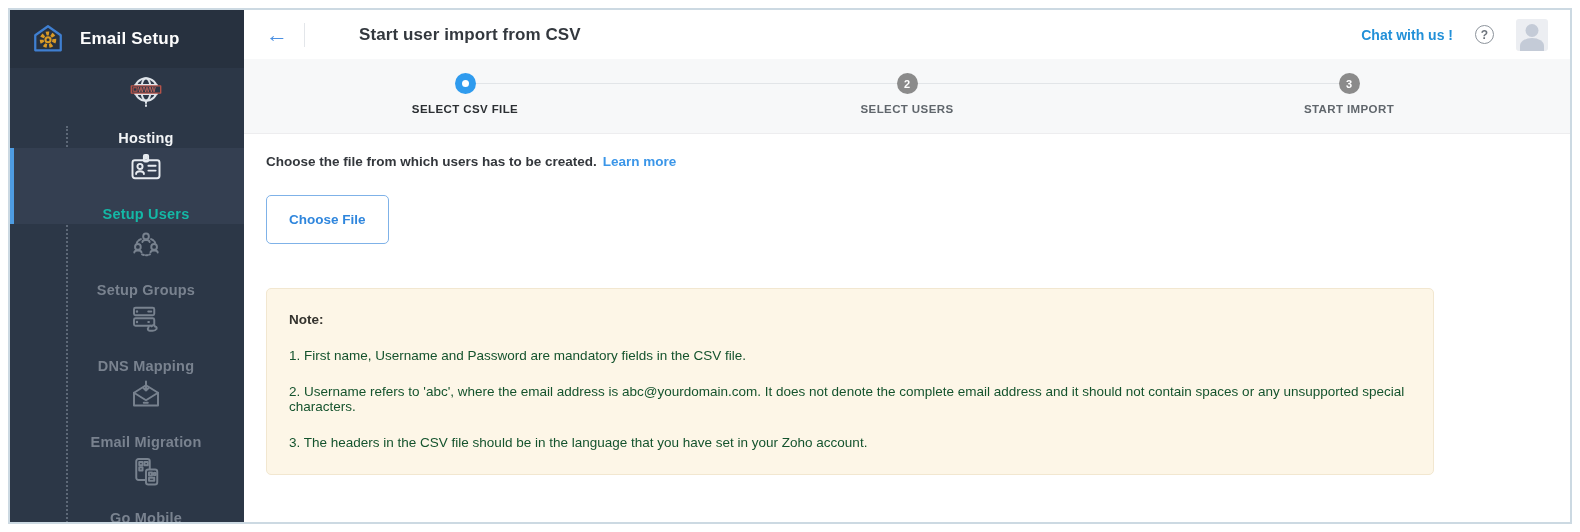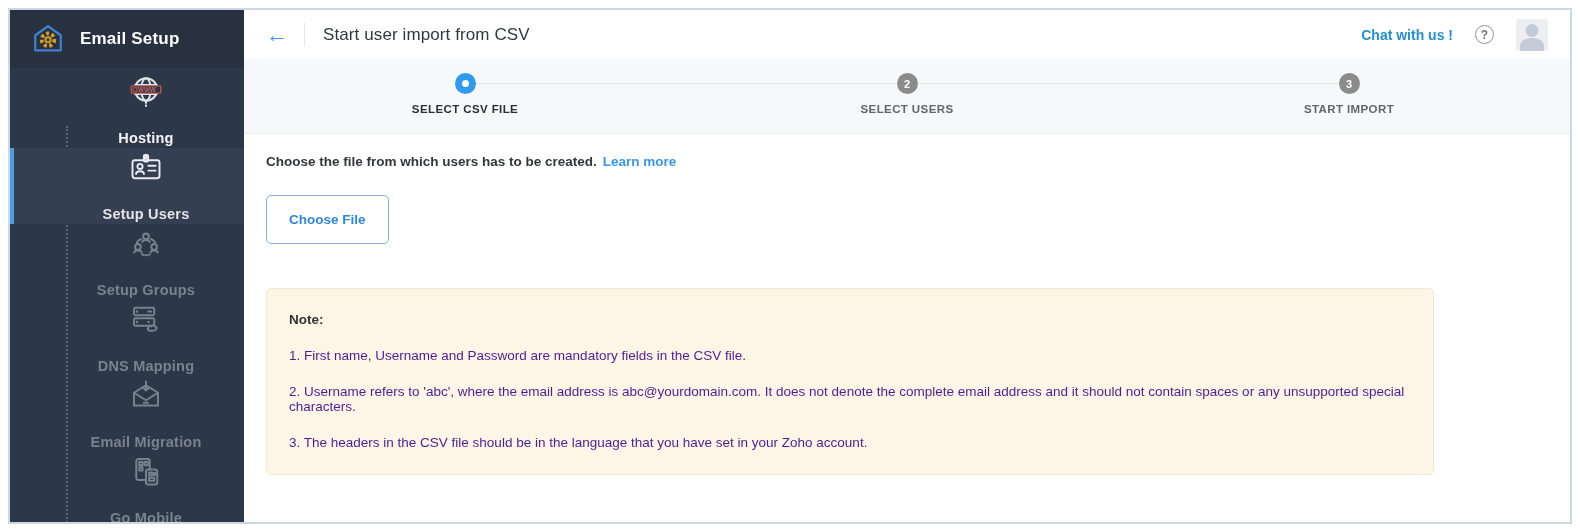--- a/index.html
+++ b/index.html
@@ -19,30 +19,30 @@
   .nav { position:relative; height:458px; padding-top:4px; }
   .dotline { position:absolute; left:56px; top:58px; bottom:0; width:0; border-left:2px dotted #5d6877; }
   .nav-item { position:relative; height:76px; display:flex; align-items:center; gap:20px; padding-left:38px; cursor:pointer;flex-direction:column; }
   .nav-icon { position:relative; width:38px; height:38px; flex:none; display:flex; align-items:center; justify-content:center; background:#2c3747; }
   .nav-label { font-size:14.5px; color:#79828f; font-weight:bold; letter-spacing:.2px; }
   .nav-item.done .nav-label { color:#f2f4f6; }
   .nav-item.done .nav-icon svg { stroke:#dfe4ea; }
   .nav-item.active { background:#343f51; }
   .nav-item.active .nav-icon { background:#343f51; }
   .nav-item.active::before { content:""; position:absolute; left:0; top:0; bottom:0; width:4px; background:#4e9ce2; }
-  .nav-item.active .nav-label { color:#e5e5e5; }
+  .nav-item.active .nav-label { color:#14b8a6; }
   .nav-item.active .nav-icon svg { stroke:#e8ecf1; }
   .nav-icon svg { stroke:#78828f; fill:none; stroke-width:1.3; stroke-linecap:round; stroke-linejoin:round; }
 
   
   .main { flex:1; display:flex; flex-direction:column; background:#fff; }
   .top-bar { height:49px; display:flex; align-items:center; padding:0 22px; background:#fff; }
   .back-arrow { color:#4b90e2; font-size:22px; line-height:1; cursor:pointer; margin-right:16px; font-weight:bold; }
   .tdiv { width:1px; height:24px; background:#e3e6ea; margin-right:18px; }
-  .page-title { font-size:17px; font-weight:normal; color:#33383e; letter-spacing:.1px; }
+  .page-title { font-size:17px; font-weight:bold; color:#33383e; letter-spacing:.1px;margin-left:36px; }
   .top-right { margin-left:auto; display:flex; align-items:center; gap:22px; }
   .chat-link { color:#2290d8; font-size:14px; font-weight:bold; cursor:pointer; }
   .help-icon { width:19px; height:19px; border:1.5px solid #8d949c; border-radius:50%; color:#6d747c; font-size:12px; font-weight:bold; display:flex; align-items:center; justify-content:center; cursor:pointer; }
   .avatar { width:32px; height:32px; border-radius:3px; background:#eceef2; position:relative; overflow:hidden; cursor:pointer; }
   .avatar .av-head { position:absolute; left:50%; top:5px; transform:translateX(-50%); width:13px; height:13px; border-radius:50%; background:#c4cbd7; }
   .avatar .av-body { position:absolute; left:50%; top:19px; transform:translateX(-50%); width:24px; height:16px; border-radius:50% 50% 0 0; background:#c4cbd7; }
 
   
   .stepper { position:relative; height:75px; background:#f7f8f9; border-bottom:1px solid #ededef; display:flex; }
   .step-line { position:absolute; top:24px; left:16.66%; right:16.66%; height:1px; background:#e2e5e8; }
@@ -53,21 +53,21 @@
   .step-label { margin-top:9px; font-size:11.5px; font-weight:bold; color:#60666c; letter-spacing:.4px; }
   .step.active .step-label { color:#2b2f33; }
 
   
   .content { flex:1; padding:20px 22px 0 22px; }
   .instruction { font-size:13.5px; color:#33373c; font-weight:bold; }
   .learn-more { color:#3b96e8; font-weight:bold; cursor:pointer; margin-left:6px; }
   .choose-file-btn { margin-top:26px; display:inline-block; background:#fff; border:1.5px solid #7fb2e8; border-radius:5px; color:#2f86dd; font-size:13.5px; font-weight:bold; padding:16px 22px; cursor:pointer; font-family:"Liberation Sans", sans-serif; }
   .note-box { margin-top:44px; width:1168px; background:#fdf6e7; border:1px solid #f2e7d0; border-radius:5px; padding:23px 22px 24px 22px; }
   .note-title { font-size:13.5px; font-weight:bold; color:#33322d; }
-  .note-item { margin-top:21px; font-size:13.5px; color:#4c1d95; font-weight:500; }
+  .note-item { margin-top:21px; font-size:13.5px; color:#14532d; font-weight:500; }
   .note-download { margin-top:22px; font-size:13.5px; color:#363530; font-weight:500; }
   .here-link { color:#4a90d9; text-decoration:underline; border:3px solid #1b5fc4; padding:0 3px; margin:0 2px; cursor:pointer; display:inline-block; }
 </style>
 </head>
 <body>
 
 <div class="frame">
 
   <div class="sidebar">
     <div class="side-header">

